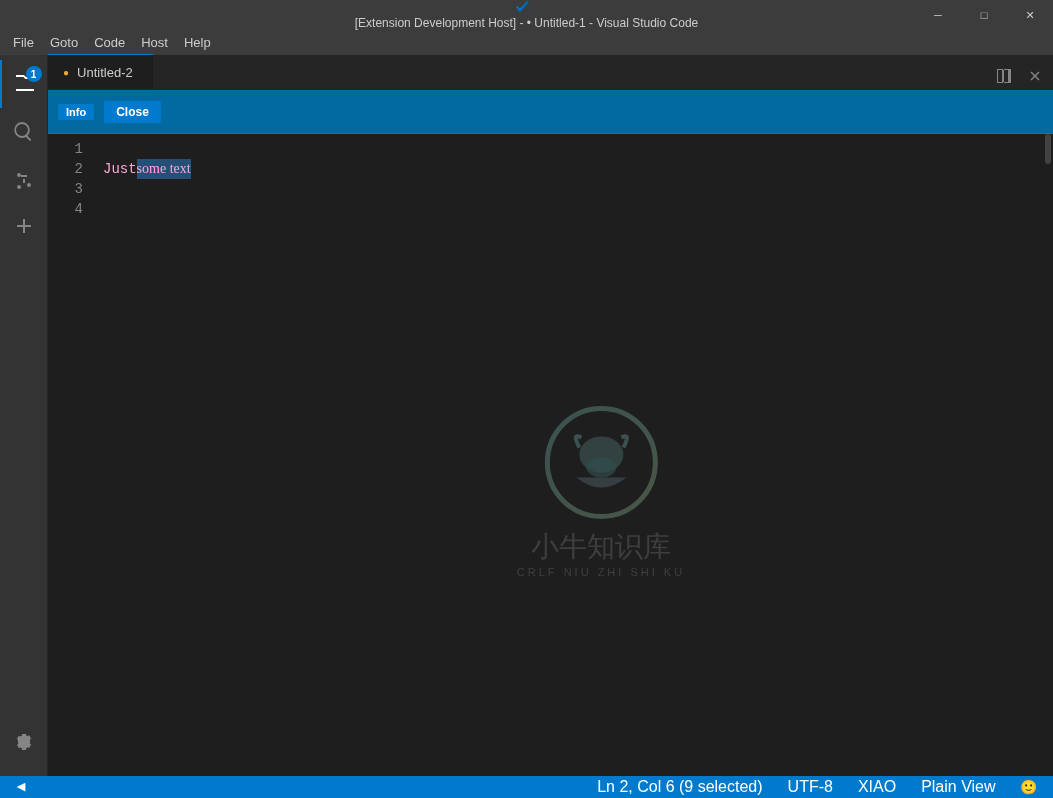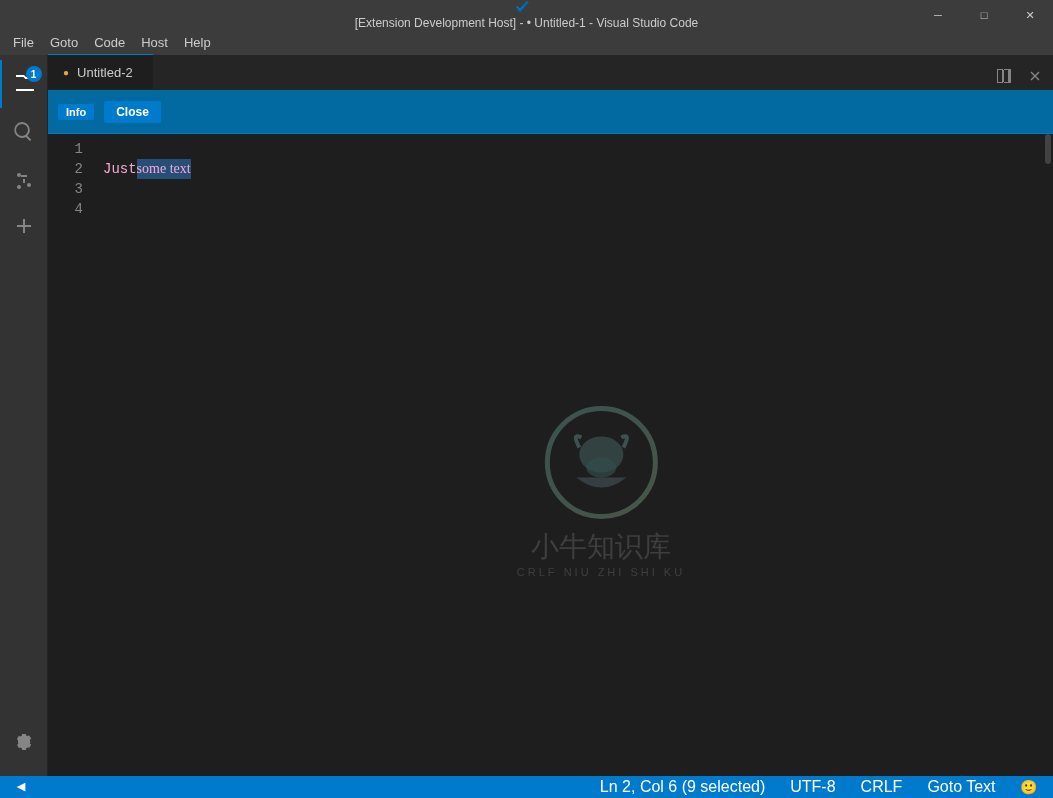--- a/index.html
+++ b/index.html
@@ -479,17 +479,17 @@
   <div id="status-bar-left">
     <div class="status-icon">
       <svg width="14" height="14" viewBox="0 0 16 16" fill="white">
         <path d="M13 3L3 8l10 5V3z"></path>
       </svg>
     </div>
   </div>
   <div id="status-bar-right">
     <span class="status-item">Ln 2, Col 6 (9 selected)</span>
     <span class="status-item">UTF-8</span>
-    <span class="status-item">CRLF</span>
-    <span class="status-item">Goto Text</span>
+    <span class="status-item">XIAO</span>
+    <span class="status-item">Plain View</span>
     <span class="status-item status-emoji">🙂</span>
   </div>
 </div>
 
 </body></html>

